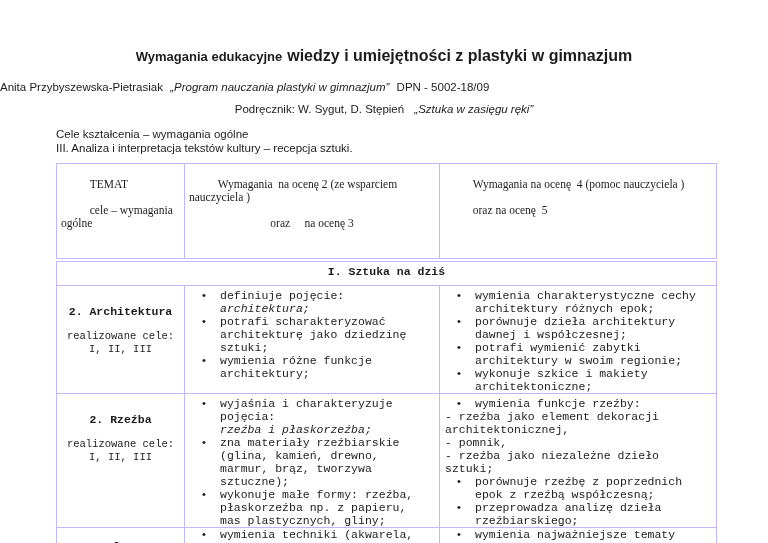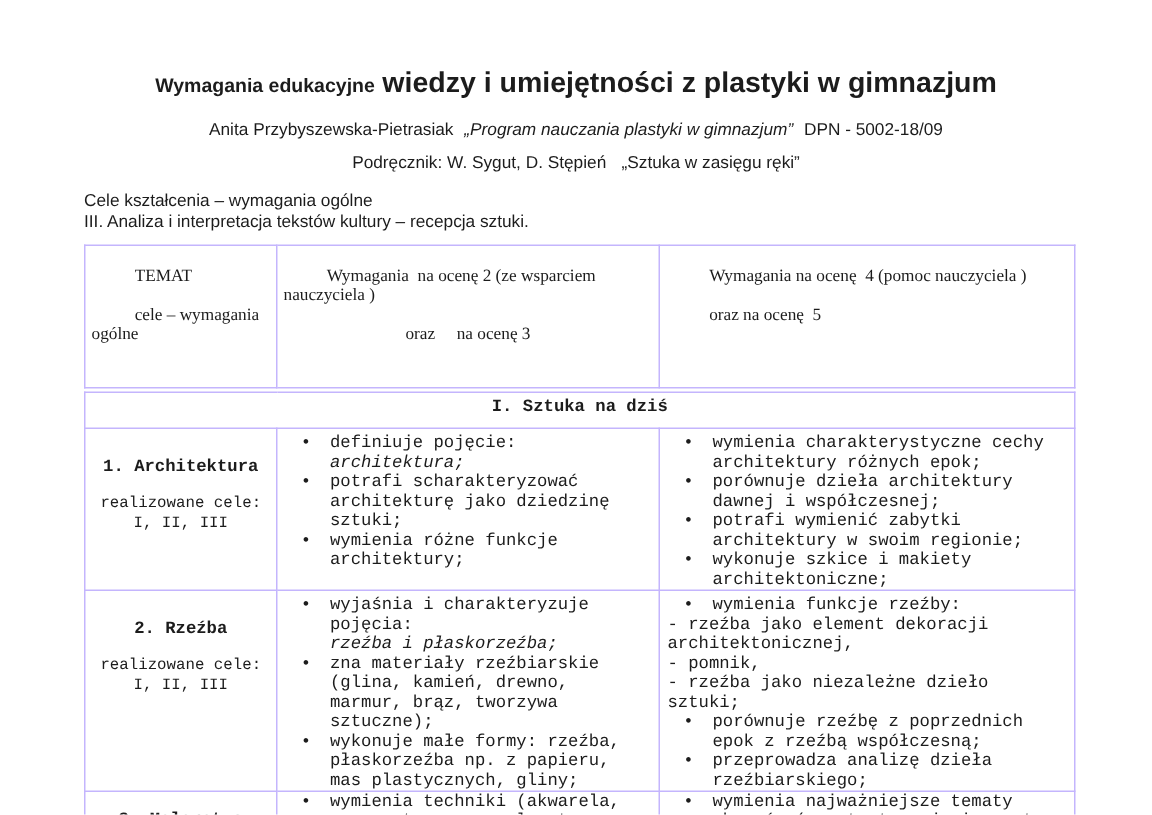--- a/index.html
+++ b/index.html
@@ -8,26 +8,26 @@
     width: 768px; height: 543px;
     background: #ffffff;
     font-family: "Liberation Sans", sans-serif;
     color: #1c1c1c;
   }
   .doc { position: relative; width: 768px; height: 543px; overflow: hidden; }
 
   
   .title { text-align: center; margin-top: 47px; font-weight: bold; line-height: 18px; white-space: nowrap; }
   .title .prefix { font-size: 13px; margin-right: 5px; margin-top: 41px; }
-  .title .main   { font-size: 19px; }
-
-  .author { text-align: center; margin-top: 15px; font-size: 11.5px; white-space: nowrap; }
+  .title .main   { font-size: 16px; }
+
+  .author { text-align: left; margin-top: 15px; font-size: 11.5px; white-space: nowrap; }
   .author .quote { font-style: italic; margin: 0 4px; }
   .textbook { text-align: center; margin-top: 10px; font-size: 11.5px; white-space: nowrap; }
-  .textbook .quote { margin-left: 7px; }
+  .textbook .quote { font-style: italic; margin-left: 7px; }
 
   .goals { margin: 13px 0 0 56px; font-size: 11.5px; line-height: 13.8px; }
 
   
   .tblwrap { margin: 7px 0 0 56px; width: 660px; }
   table { border-collapse: collapse; table-layout: fixed; width: 660px; }
   td { border: 1px solid #c4b5fd; vertical-align: top; }
 
   .hdr-table td {
     font-family: "Liberation Serif", serif;
@@ -115,21 +115,21 @@
           <col style="width:277px">
         </colgroup>
 
       <tbody>
           <tr>
         <td class="section-cell" colspan="3">I. Sztuka na dziś</td>
       </tr>
 
       <tr style="height:98px">
         <td class="topic-cell">
-          <div class="topic-title">1.  Architektura</div>
+          <div class="topic-title">2.  Architektura</div>
           <div class="topic-cele">realizowane cele: I, II, III</div>
         </td>
         <td class="req-cell">
           <div class="li">
                 <span class="mark">•</span>
                 <span class="txt"><span>definiuje pojęcie: </span><span class="it">architektura;</span></span>
               </div>
           <div class="li">
                 <span class="mark">•</span>
                 <span class="txt">potrafi scharakteryzować architekturę jako dziedzinę sztuki;</span>

